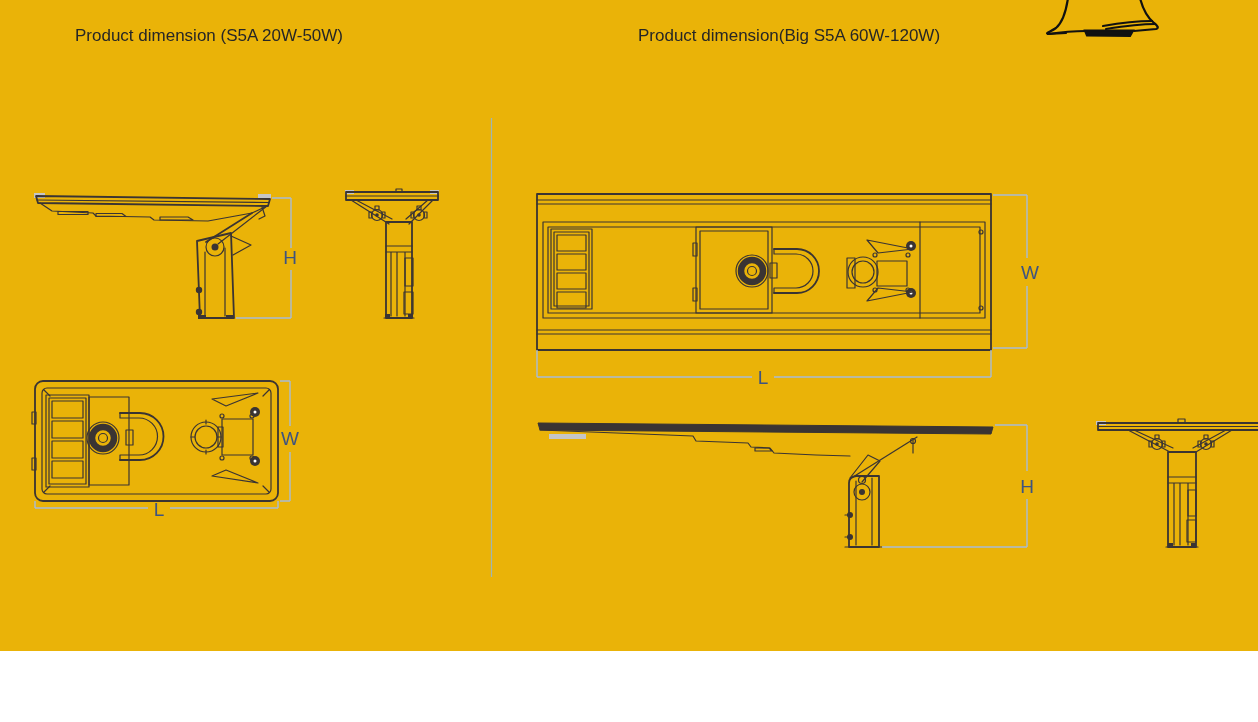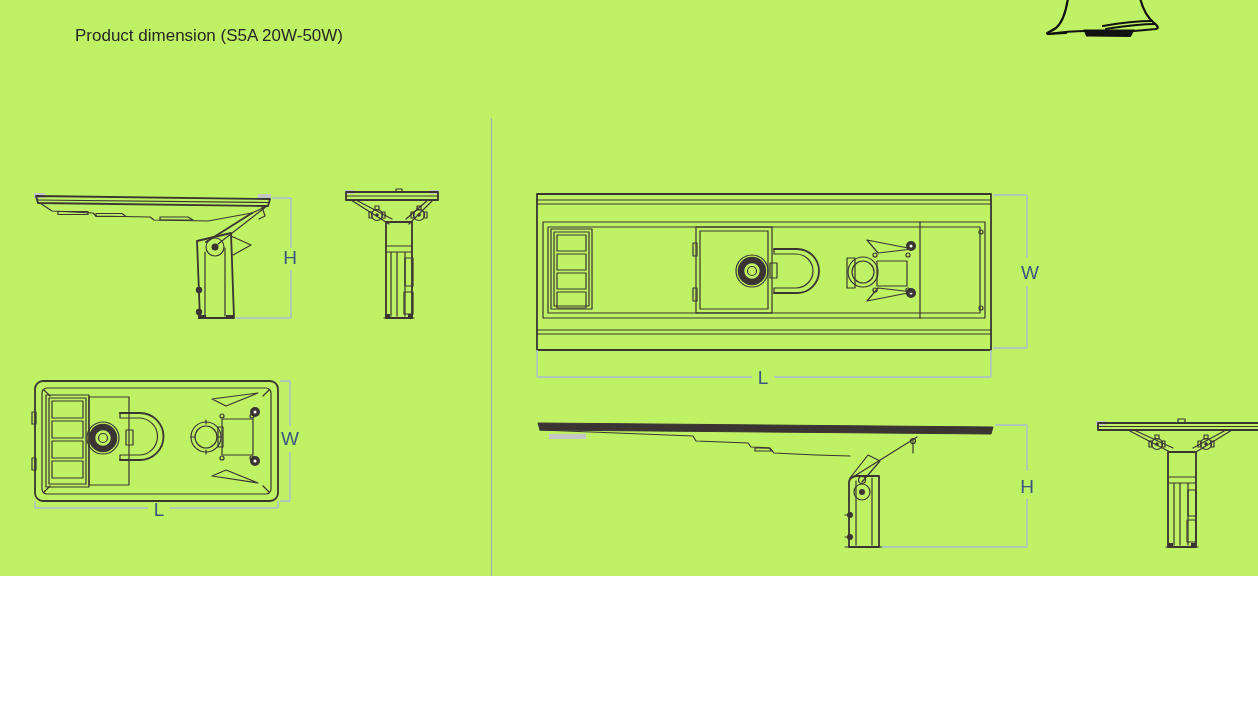--- a/index.html
+++ b/index.html
@@ -1,34 +1,35 @@
 <!DOCTYPE html>
 <html><head>
 <meta charset="utf-8">
 <style>
   html,body{margin:0;padding:0;background:#fff;}
-  .page{position:relative;width:1258px;height:576px;background:#bef264;overflow:hidden;
+  .page{position:relative;width:1258px;height:651px;background:#eab308;overflow:hidden;
         font-family:"Liberation Sans",sans-serif;}
   .heading{position:absolute;font-size:17px;color:#262626;white-space:nowrap;}
   svg{position:absolute;left:0;top:0;}
   .ln{stroke:#3a3433;fill:none;stroke-width:1.2;stroke-linecap:round;stroke-linejoin:round;}
   .ln2{stroke:#3a3433;fill:none;stroke-width:1.8;stroke-linecap:round;stroke-linejoin:round;}
   .fill{fill:#3a3433;stroke:none;}
   .cap{fill:#c6c6c6;stroke:none;}
   .dim{stroke:#a9bcd4;fill:none;stroke-width:1.4;}
   .dimlbl{fill:#3e5480;font-family:"Liberation Sans",sans-serif;font-size:19px;}
   .divider{stroke:#9fb5b2;stroke-width:1.2;}
   .bell{stroke:#111111;fill:none;stroke-width:2.2;stroke-linecap:round;}
 </style>
 </head>
 <body>
 
 <div class="page">
 
   <div class="heading" style="left:75px;top:26px">Product dimension (S5A 20W-50W)</div>
+  <div class="heading" style="left:638px;top:26px">Product dimension(Big S5A 60W-120W)</div>
 
   <svg width="1258" height="722" viewBox="0 0 1258 722">
     <defs>
       <pattern id="dots" width="5" height="5" patternUnits="userSpaceOnUse">
         <circle cx="2" cy="2" r="1.05" fill="#3a3433"></circle>
       </pattern>
     </defs>
 
     <path class="divider" d="M491.5,118 V577"></path>
 

